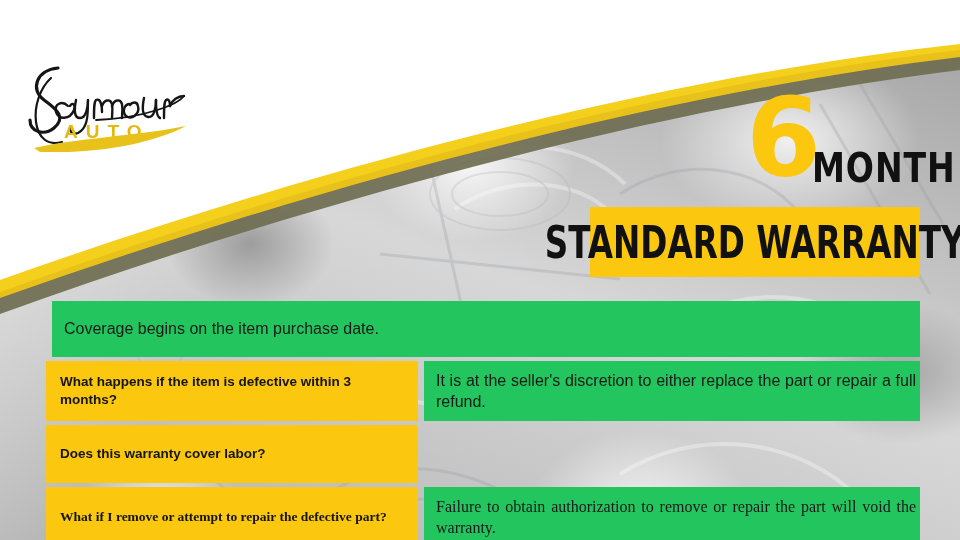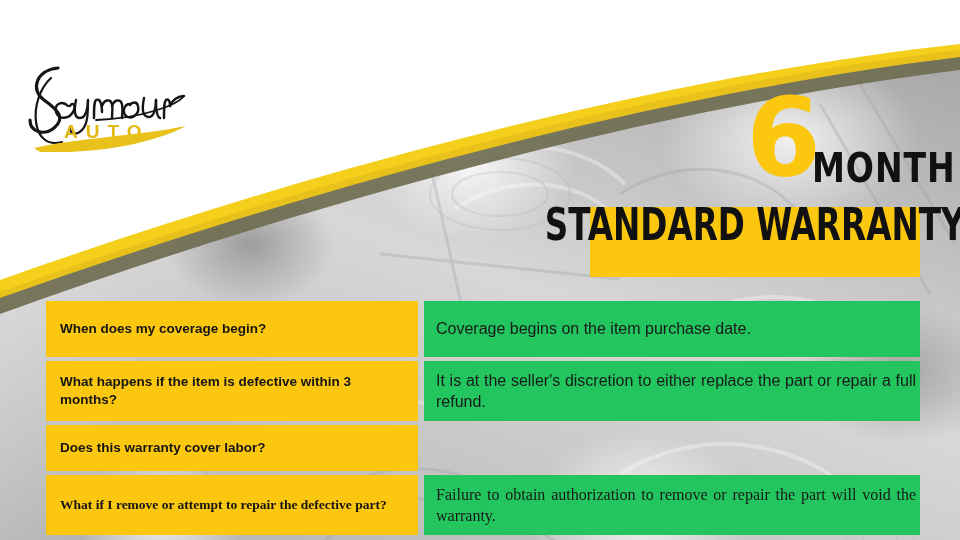--- a/index.html
+++ b/index.html
@@ -94,20 +94,21 @@
 
   
   .warranty-banner {
     position: absolute;
     left: 590px;
     top: 163px;
     width: 330px;
     height: 70px;
     background: #FBC70F;
     display: flex;
+    align-items: center;
     justify-content: center;
   }
   .warranty-banner span {
     font-family: "DejaVu Sans Condensed", "Liberation Sans Narrow", "Liberation Sans", sans-serif;
     font-weight: bold;
     font-size: 39px;
     line-height: 39px;
     color: #111111;
     white-space: nowrap;
     letter-spacing: 0px;
@@ -164,21 +165,21 @@
     line-height: 1.34;
     text-align: justify;
     text-align-last: left;
   }
   .gap {
     flex: 0 0 6px;
     background: transparent;
   }
   .row-h1 .q-cell, .row-h1 .a-cell { height: 56px; }
   .row-h2 .q-cell, .row-h2 .a-cell { height: 60px; }
-  .row-h3 .q-cell, .row-h3 .a-cell { height: 46px; }
+  .row-h3 .q-cell, .row-h3 .a-cell { height: 58px; }
   .row-h4 .q-cell, .row-h4 .a-cell { height: 60px; font-family: Liberation Serif, serif; }
 </style>
 </head>
 <body>
 
 <div id="slide">
 
   <div class="bg-photo"></div>
   <svg class="bg-detail" width="960" height="540" viewBox="0 0 960 540">
     <g stroke="#9a9ca1" stroke-width="3" fill="none" opacity="0.55">
@@ -249,21 +250,20 @@
   </div>
 
   <div class="warranty-banner">
     <span>STANDARD WARRANTY</span>
   </div>
 
 
   <div class="faq-table">
 
     <div class="faq-row row-h1">
-      <div class="q-cell">When does my coverage begin?</div>
       <div class="gap"></div>
       <div class="a-cell">Coverage begins on the item purchase date.</div>
     </div>
 
     <div class="faq-row row-h2">
       <div class="q-cell">What happens if the item is defective within 3 months?</div>
       <div class="gap"></div>
       <div class="a-cell">It is at the seller's discretion to either replace the part or repair a full refund.</div>
     </div>
 

